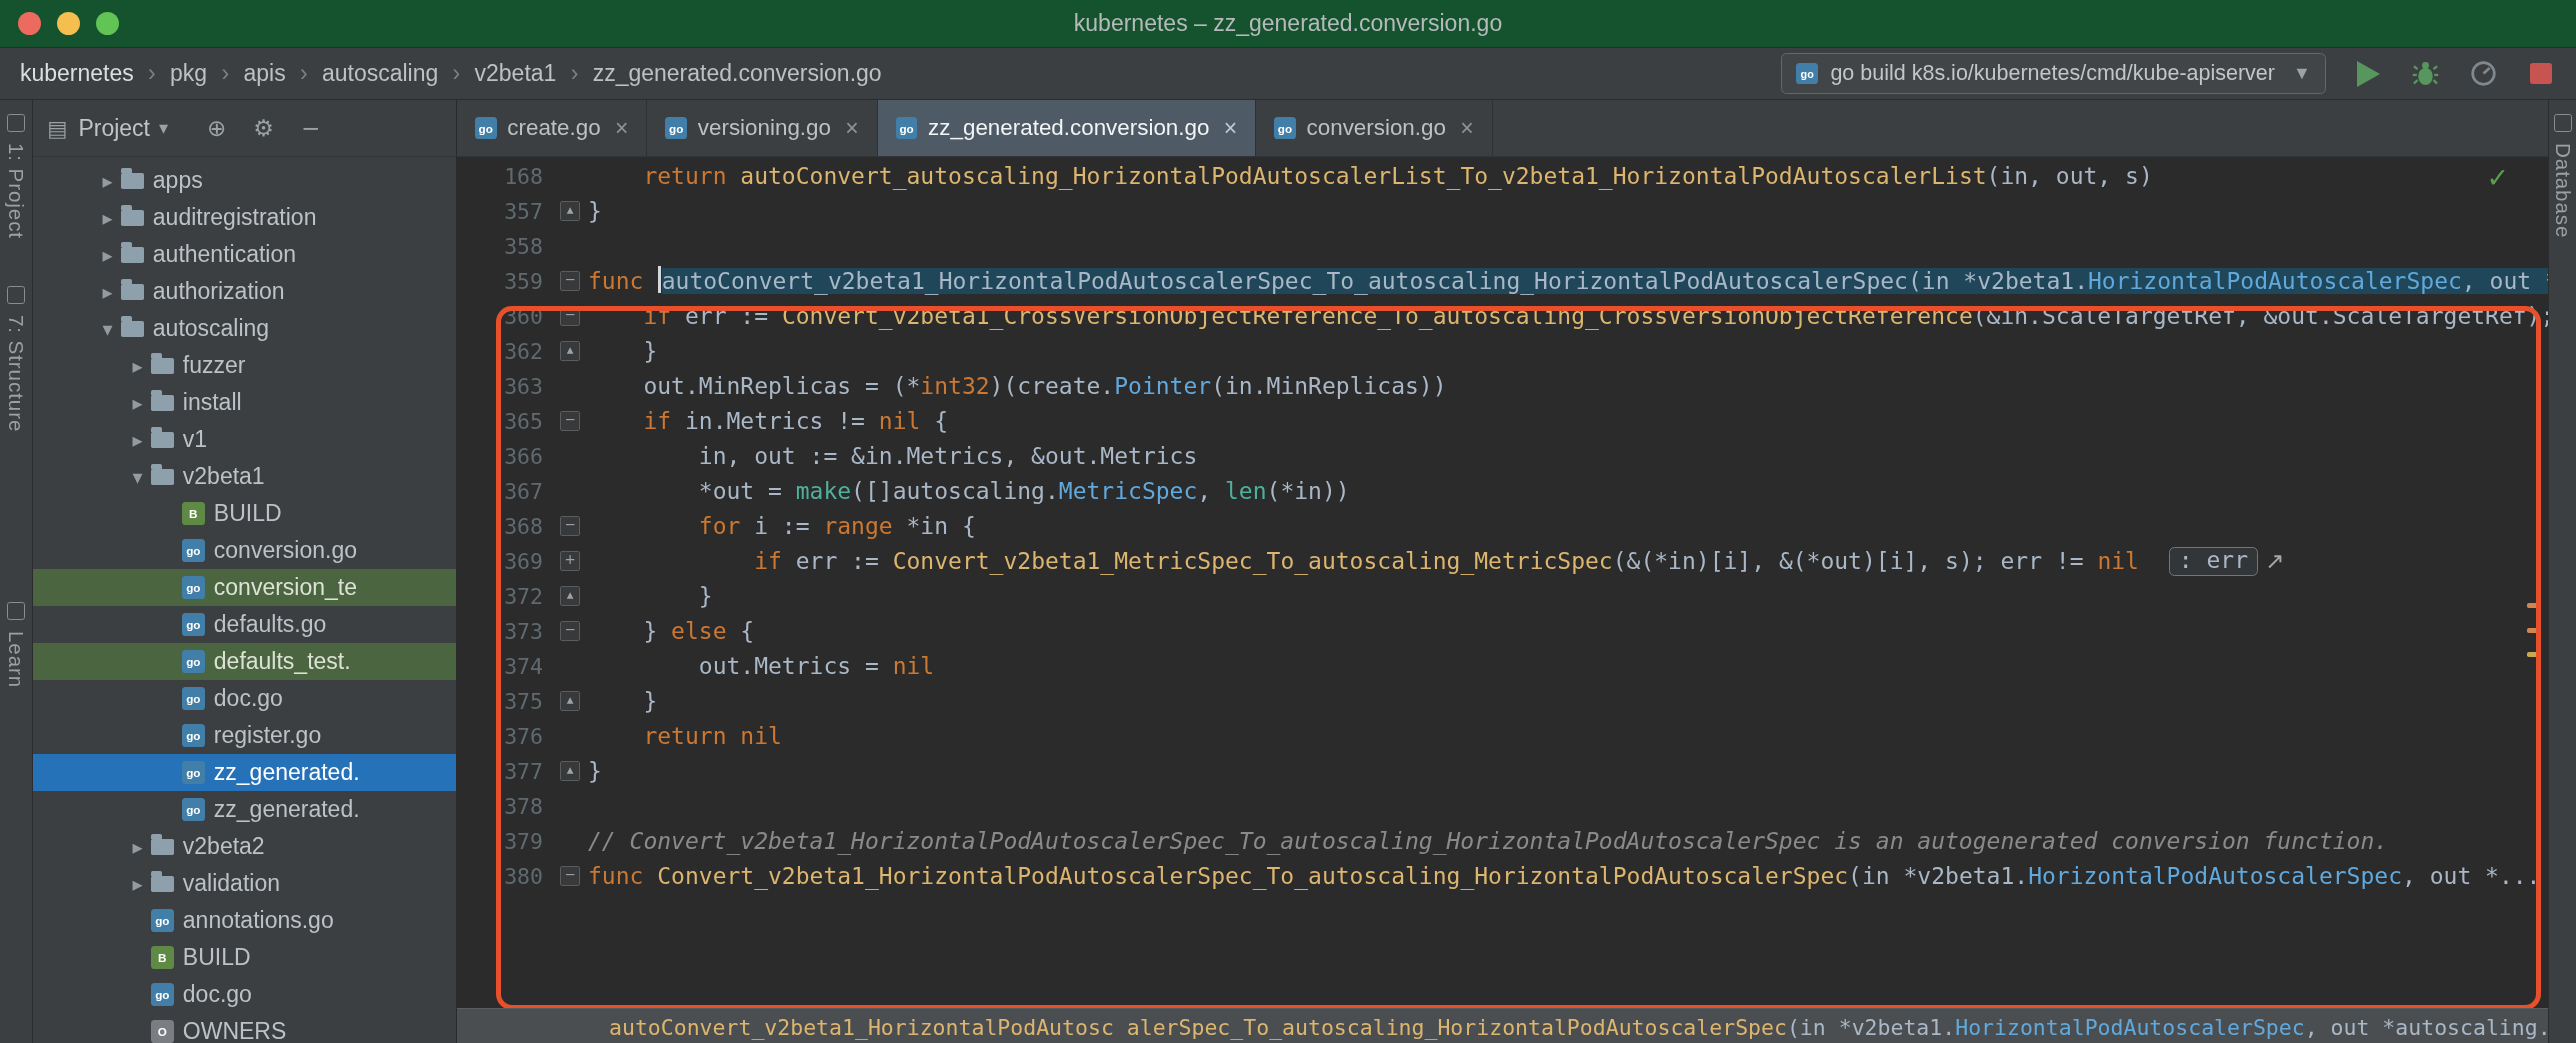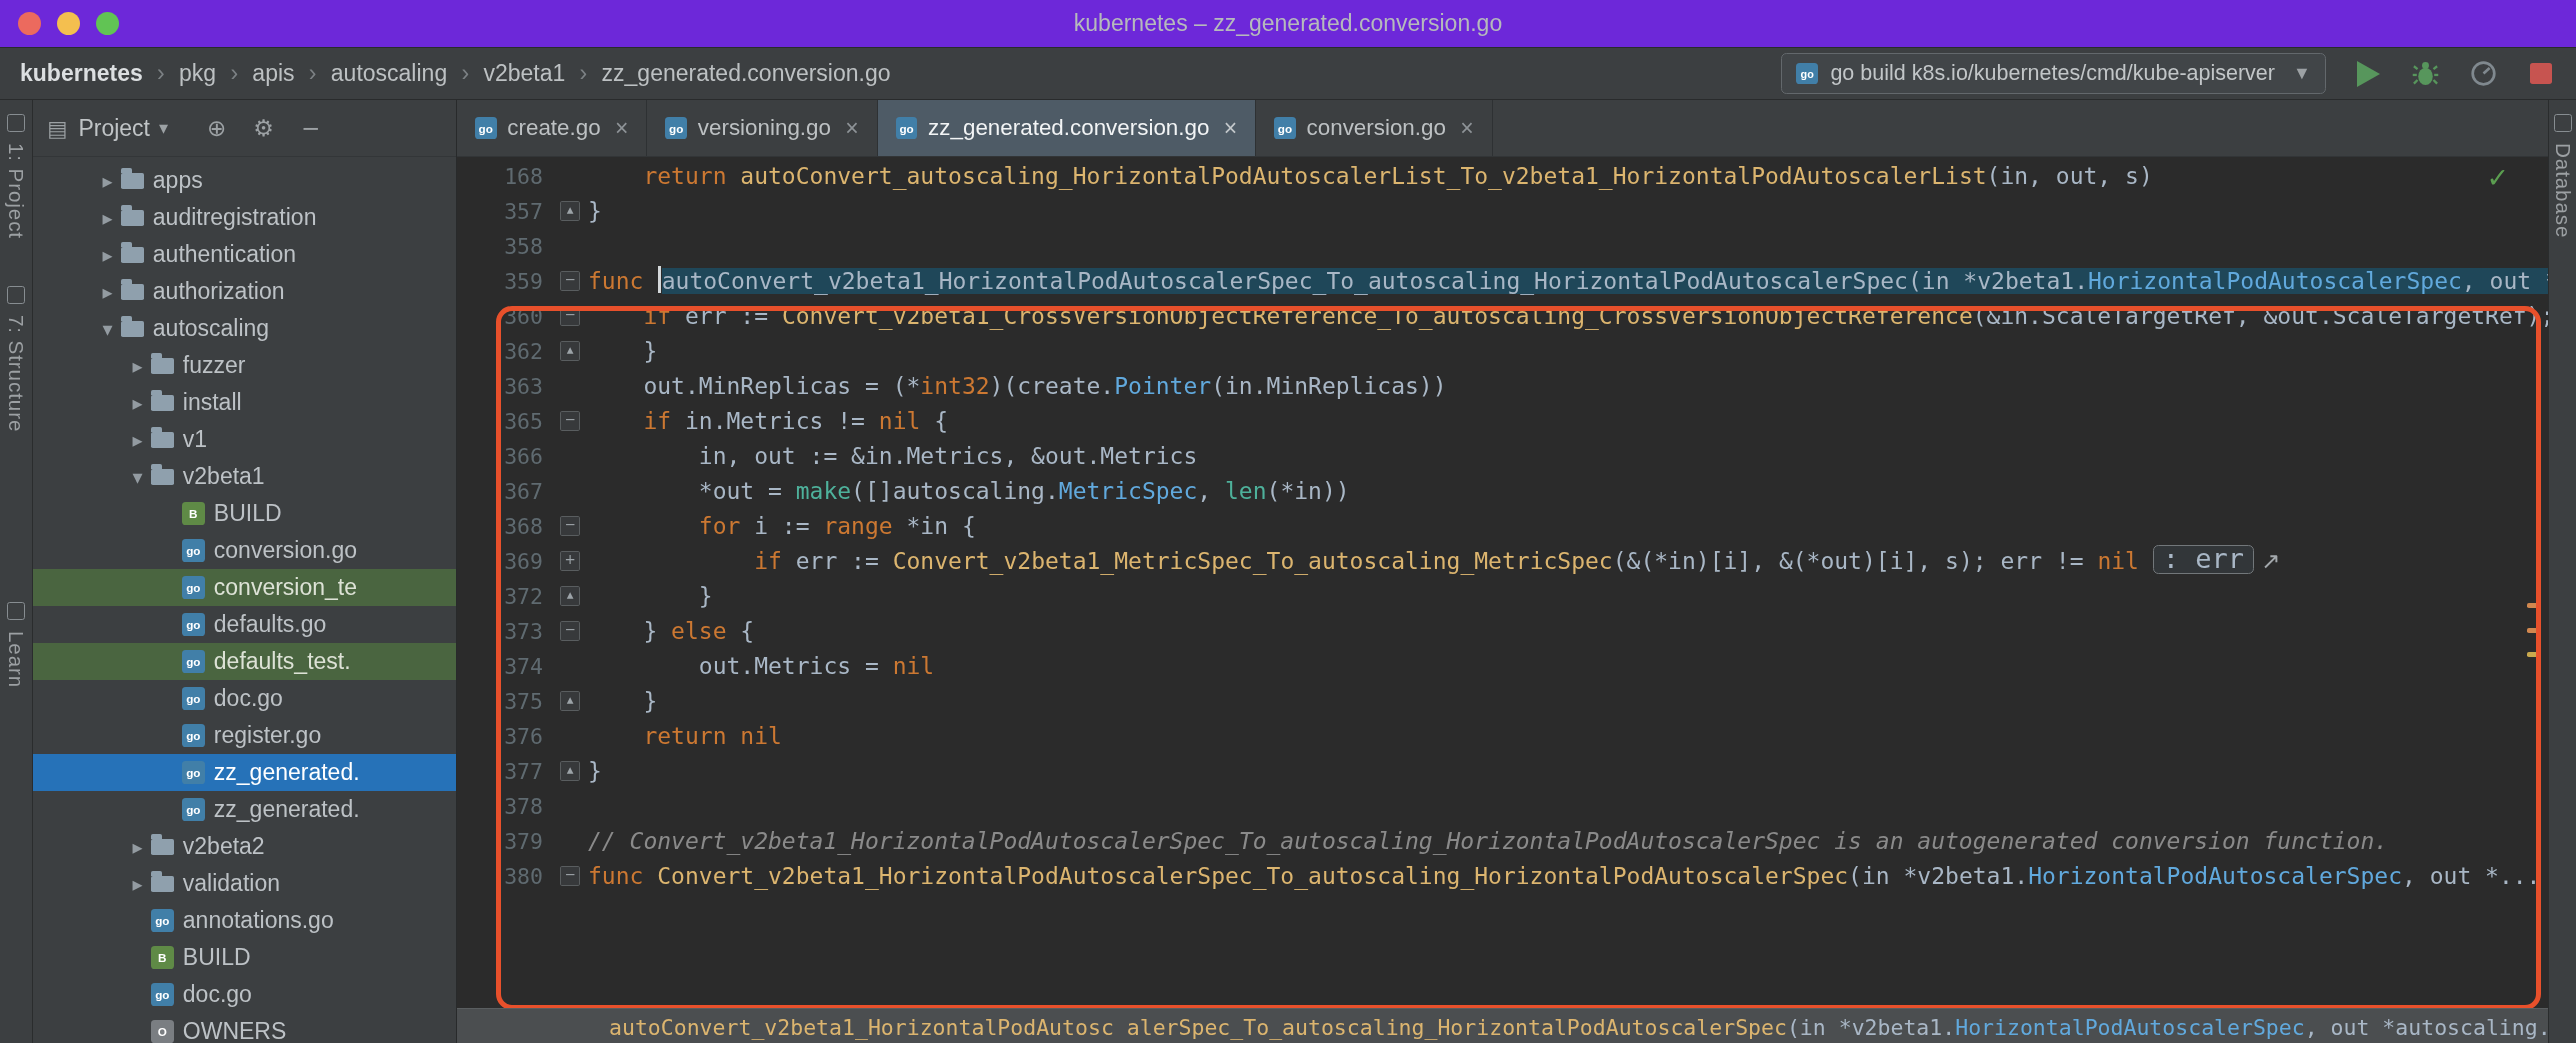--- a/index.html
+++ b/index.html
@@ -1,32 +1,32 @@
 <!DOCTYPE html>
 <html style="font-size:14.3px"><head>
 <meta charset="utf-8">
 <style>
   html,body{margin:0;padding:0;background:#1e1e1e;}
   .window{position:relative;width:2576px;height:1043px;overflow:hidden;background:#2B2B2B;
           font-family:"Liberation Sans",sans-serif;-webkit-font-smoothing:antialiased;}
 
   
-  .titlebar{height:47px;background:#6d28d9;border-bottom:0.9px solid #292B2C;display:flex;align-items:center;position:relative;}
+  .titlebar{height:47px;background:#14532d;border-bottom:0.9px solid #292B2C;display:flex;align-items:center;position:relative;}
   .traffic{position:absolute;left:18px;top:11.7px;display:flex;gap:16px;}
   .dot{width:23px;height:23px;border-radius:50%;}
   .dot.red{background:#EC6A5E;}
   .dot.yellow{background:#F4BF4F;}
   .dot.green{background:#61C454;}
   .win-title{flex:1;text-align:center;color:#B6BABC;font-size:23px;}
 
   
   .toolbar{height:51px;background:#3C3F41;border-bottom:0.9px solid #292B2C;display:flex;align-items:center;padding:0 20px;}
   .breadcrumb{display:flex;align-items:center;gap:14.3px;font-size:23px;color:#BDC1C3;white-space:nowrap;}
   .bc-item{cursor:default;}
-  .bc-root{font-weight:bold;color:#DCDFE1;}
+  .bc-root{font-weight:normal;color:#DCDFE1;}
   .bc-sep{color:#7C8184;font-size:23px;}
   .run-group{margin-left:auto;display:flex;align-items:center;gap:27px;}
   .run-combo{display:flex;align-items:center;gap:12.5px;height:39px;padding:0 14.3px;border:1.8px solid #63686C;border-radius:5.4px;background:#414548;color:#C2C6C8;font-size:21.5px;}
   .combo-ico{width:21.5px;height:21.5px;border-radius:3.6px;background:#417FA8;color:#fff;font-size:10.8px;font-weight:bold;display:flex;align-items:center;justify-content:center;}
   .combo-arrow{color:#9CA1A4;font-size:18px;margin-left:5.4px;}
   .tb-btn{display:flex;align-items:center;justify-content:center;width:30.5px;height:30.5px;}
   .play-icon{width:0;height:0;border-left:23px solid #57965C;border-top:13.4px solid transparent;border-bottom:13.4px solid transparent;}
   .stop-icon{width:21.5px;height:21.5px;background:#C75450;border-radius:2.7px;}
 
   
@@ -77,21 +77,21 @@
   .fold-box{width:18px;height:18px;border:0.9px solid #595D5F;background:#37393B;color:#9CA3A8;font-size:13.4px;line-height:16px;text-align:center;border-radius:1.8px;font-family:"DejaVu Sans",sans-serif;}
   .codetext{flex:1;overflow:hidden;white-space:pre;color:#A9B7C6;}
   .tk-d{color:#A9B7C6;}
   .tk-k{color:#CC7832;}
   .tk-f{color:#DCB56F;}
   .tk-t{color:#61A9DD;}
   .tk-b{color:#4EB19B;margin-top:48px;}
   .tk-c{color:#8A8A8A;font-style:italic;}
   .sel{background:#1F4759;}
   .tk-caret{display:inline-block;width:2.7px;height:27px;background:#D4D8DA;vertical-align:-4.5px;margin:0 0.9px;}
-  .tk-chip{display:inline-block;border:1.8px solid #72777A;border-radius:5.4px;background:#323639;padding:0 9px;height:27px;line-height:25px;font-size:27px;vertical-align:0.9px;color:#A9B7C6;}
+  .tk-chip{display:inline-block;border:1.8px solid #72777A;border-radius:5.4px;background:#323639;padding:0 9px;height:27px;line-height:25px;font-size:23px;vertical-align:0.9px;color:#A9B7C6;margin-left:16px;}
   .tk-ar{color:#A3A8AC;font-family:"DejaVu Sans",sans-serif;padding-left:7.2px;}
 
   .annotation{position:absolute;left:39px;top:149px;width:2035px;height:694px;border:5.4px solid #E8502B;border-radius:16px;pointer-events:none;z-index:6;}
   .inspect-ok{position:absolute;top:5.4px;right:39px;color:#5B9E50;font-size:27px;font-weight:bold;z-index:4;font-family:"DejaVu Sans",sans-serif;}
   .scroll-marks{position:absolute;top:0;right:5.4px;bottom:0;width:16px;z-index:4;}
   .scroll-mark{position:absolute;width:12.5px;height:5.4px;border-radius:1.8px;}
 
   .hintbar{height:36px;flex:none;background:#4B4E50;border-top:0.9px solid #5A5E60;display:flex;align-items:center;padding-left:152px;overflow:hidden;white-space:pre;font-family:"DejaVu Sans Mono",monospace;font-size:21.5px;}
 </style>
 </head>

